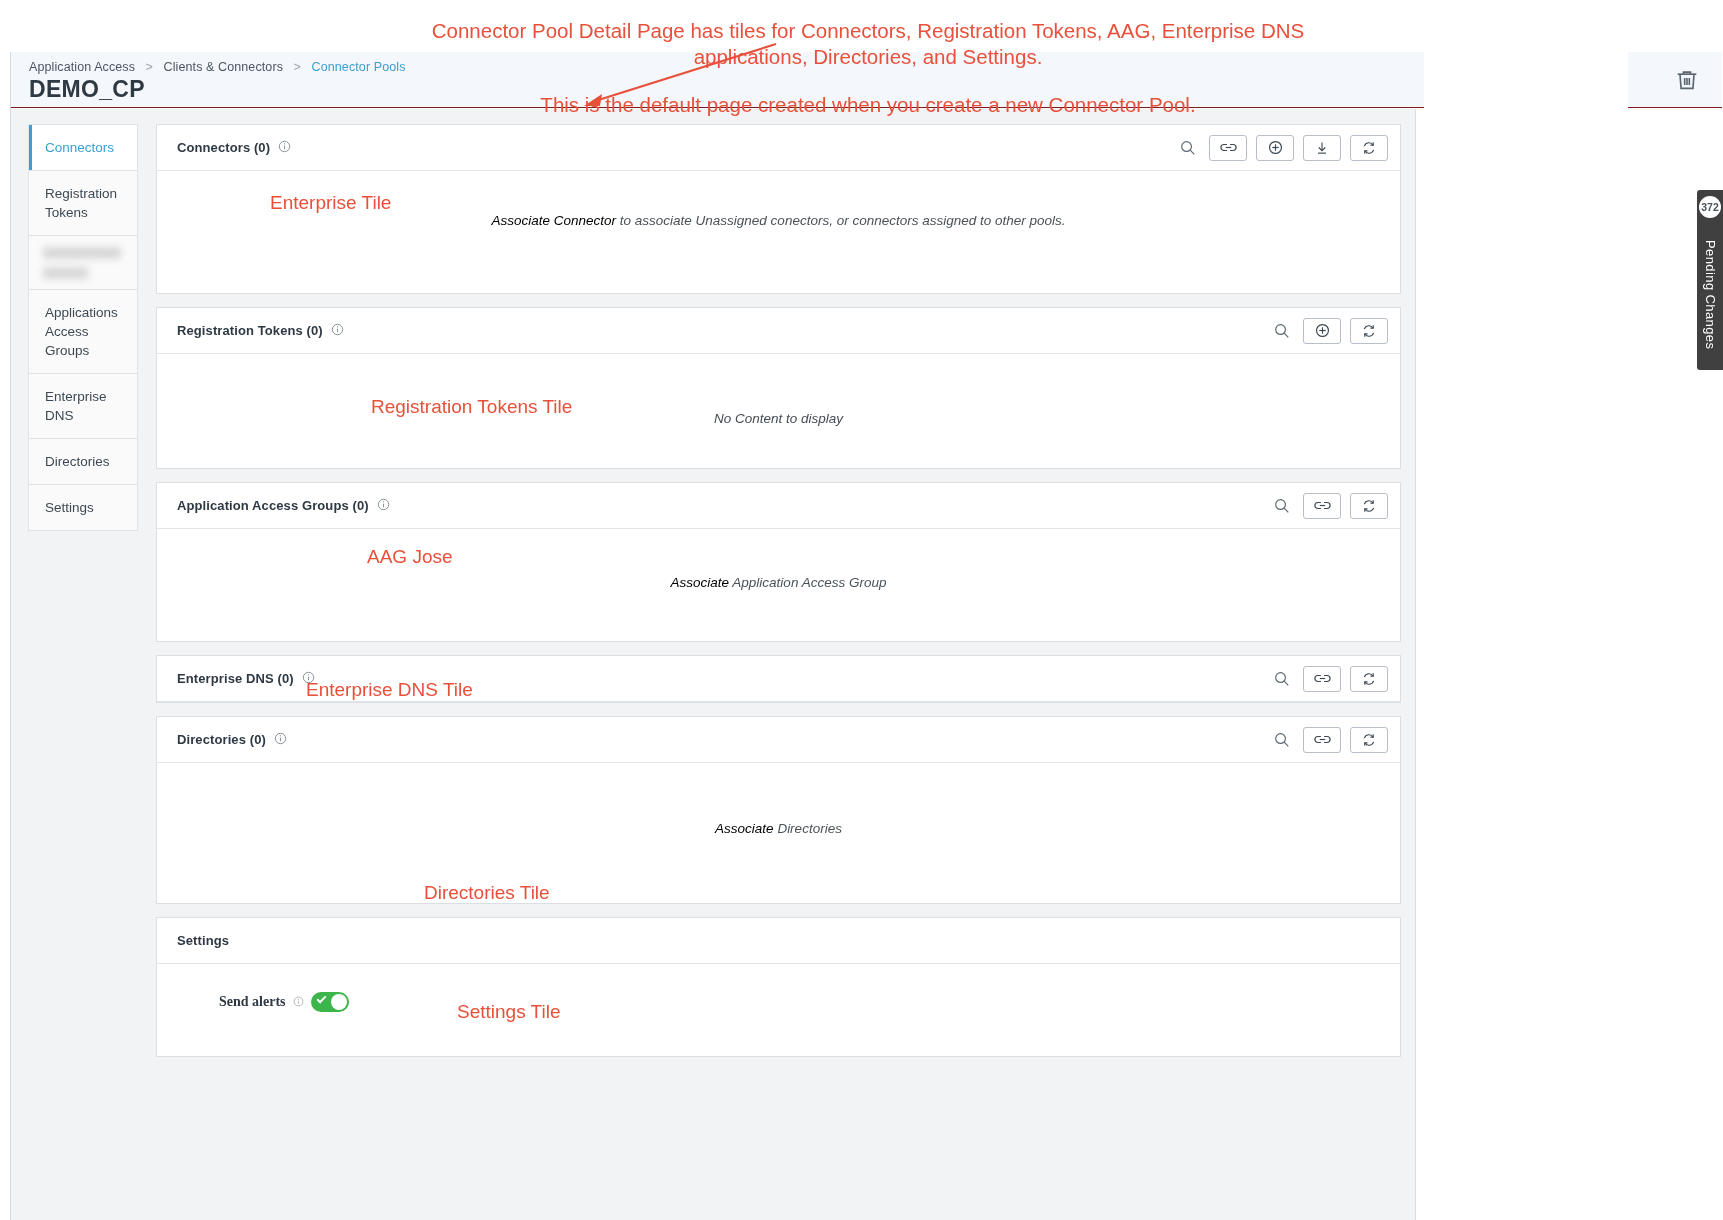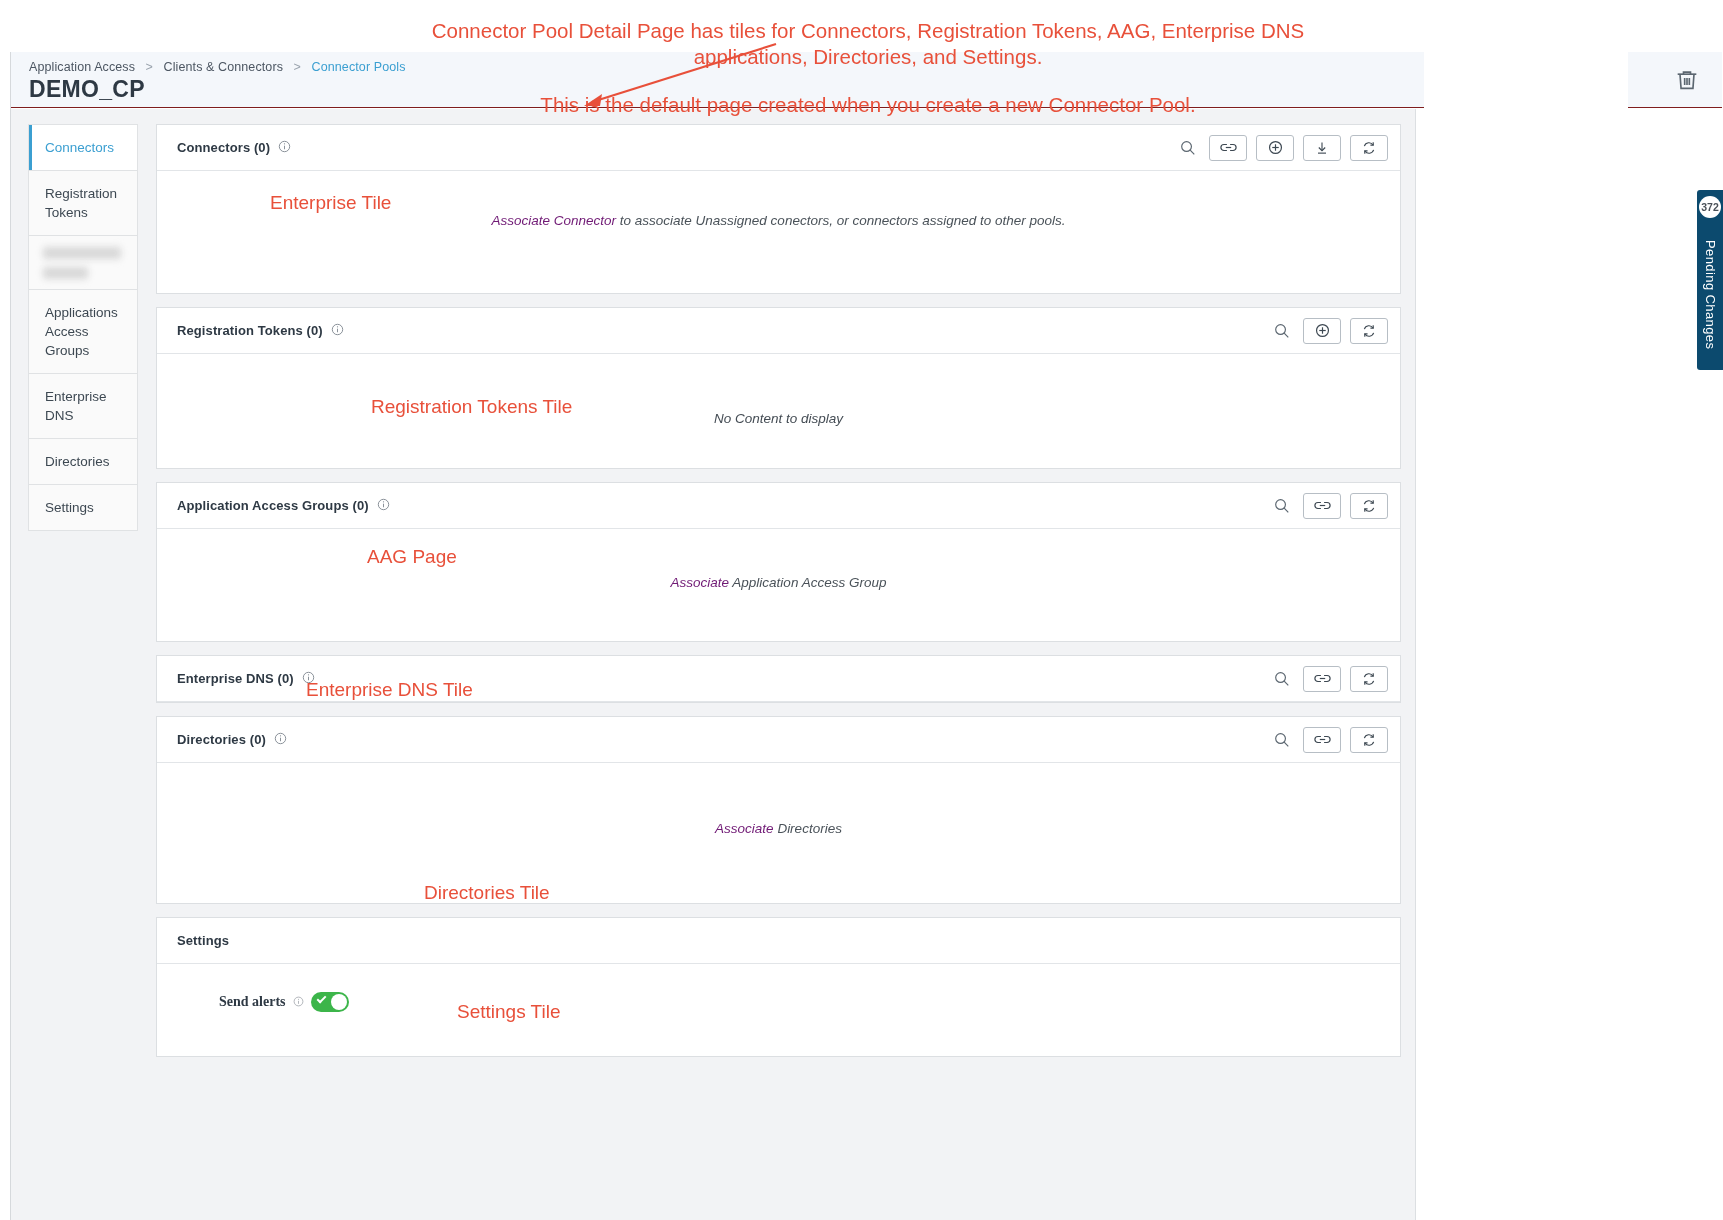--- a/index.html
+++ b/index.html
@@ -217,21 +217,21 @@
     position: relative;
     padding: 0;
   }
   .tile-body-center {
     text-align: center;
     font-size: 13.5px;
     color: #444c54;
     font-style: italic;
   }
   .lnk {
-    color: #701a75;
+    color: #000000;
     font-style: italic;
     cursor: pointer;
   }
   .muted-italic { color: #4a5259; font-style: italic; }
 
   
   .body-connectors { height: 122px; padding-top: 42px; }
   .body-connectors .row { margin-bottom: 18px; }
   .body-regtokens { height: 114px; padding-top: 57px; }
   .body-aag { height: 112px; padding-top: 46px; }
@@ -323,21 +323,21 @@
     letter-spacing: -0.3px;
     color: #8b9096;
   }
   .vmware-logo b { color: #5a6066; font-weight: bold; }
 
   
   .pending-tab {
     position: absolute;
     top: 190px; right: 0;
     width: 26px; height: 180px;
-    background: #0c4a6e;
+    background: #404040;
     border-radius: 3px 0 0 3px;
     z-index: 60;
     cursor: pointer;
   }
   .pending-badge {
     position: absolute;
     top: 6px; left: 2px;
     width: 22px; height: 22px;
     border-radius: 50%;
     background: #ffffff;
@@ -697,18 +697,18 @@
   <div class="clip-right"></div>
   <div class="clip-right2"></div>
 
   <div class="pending-tab">
     <div class="pending-badge">372</div>
     <div class="pending-text">Pending Changes</div>
   </div>
 
   <div class="tile-anno" style="top:192px; left:270px;">Enterprise Tile</div>
   <div class="tile-anno" style="top:396px; left:371px;">Registration Tokens Tile</div>
-  <div class="tile-anno" style="top:546px; left:367px;">AAG Page</div>
+  <div class="tile-anno" style="top:546px; left:367px;">AAG Jose</div>
   <div class="tile-anno" style="top:679px; left:306px;">Enterprise DNS Tile</div>
   <div class="tile-anno" style="top:882px; left:424px;">Directories Tile</div>
   <div class="tile-anno" style="top:1001px; left:457px;">Settings Tile</div>
 
 </div>
 
 </body></html>

